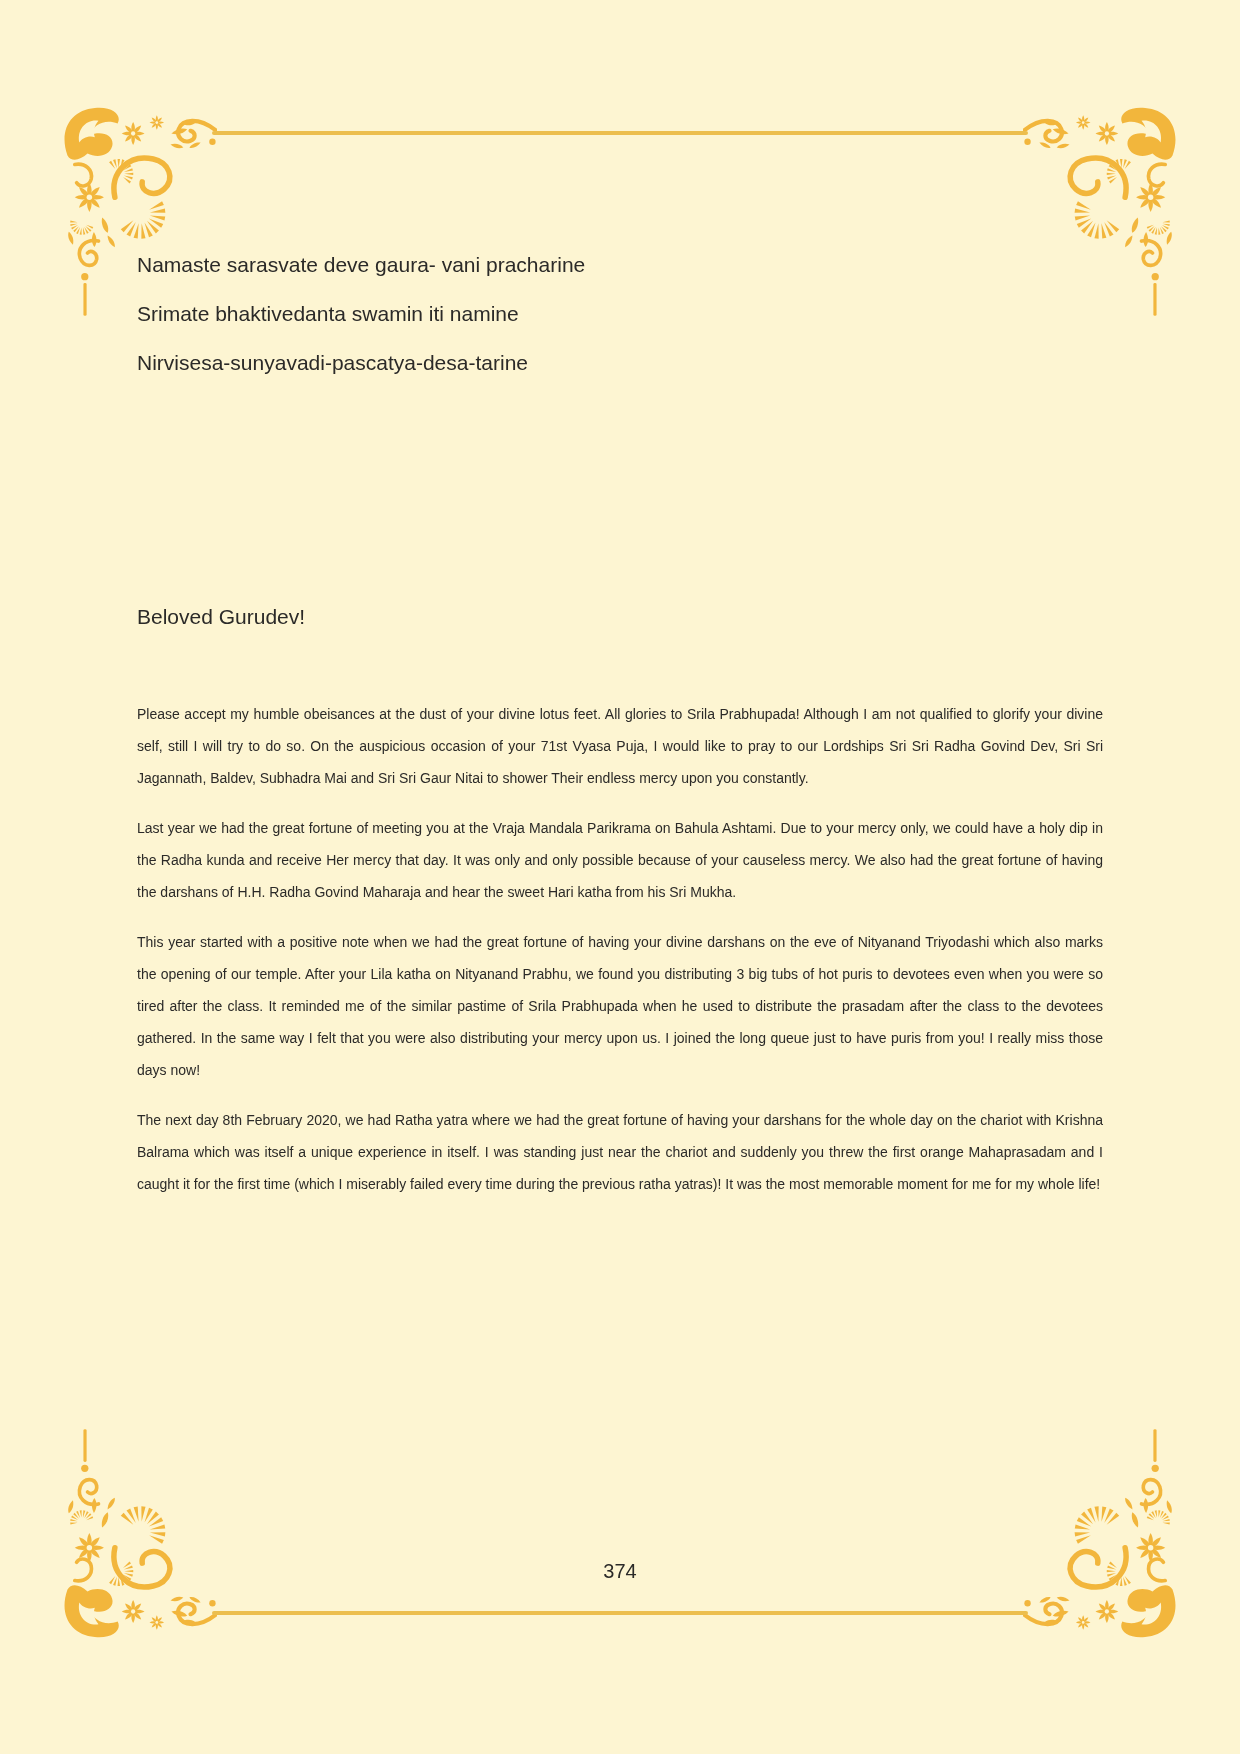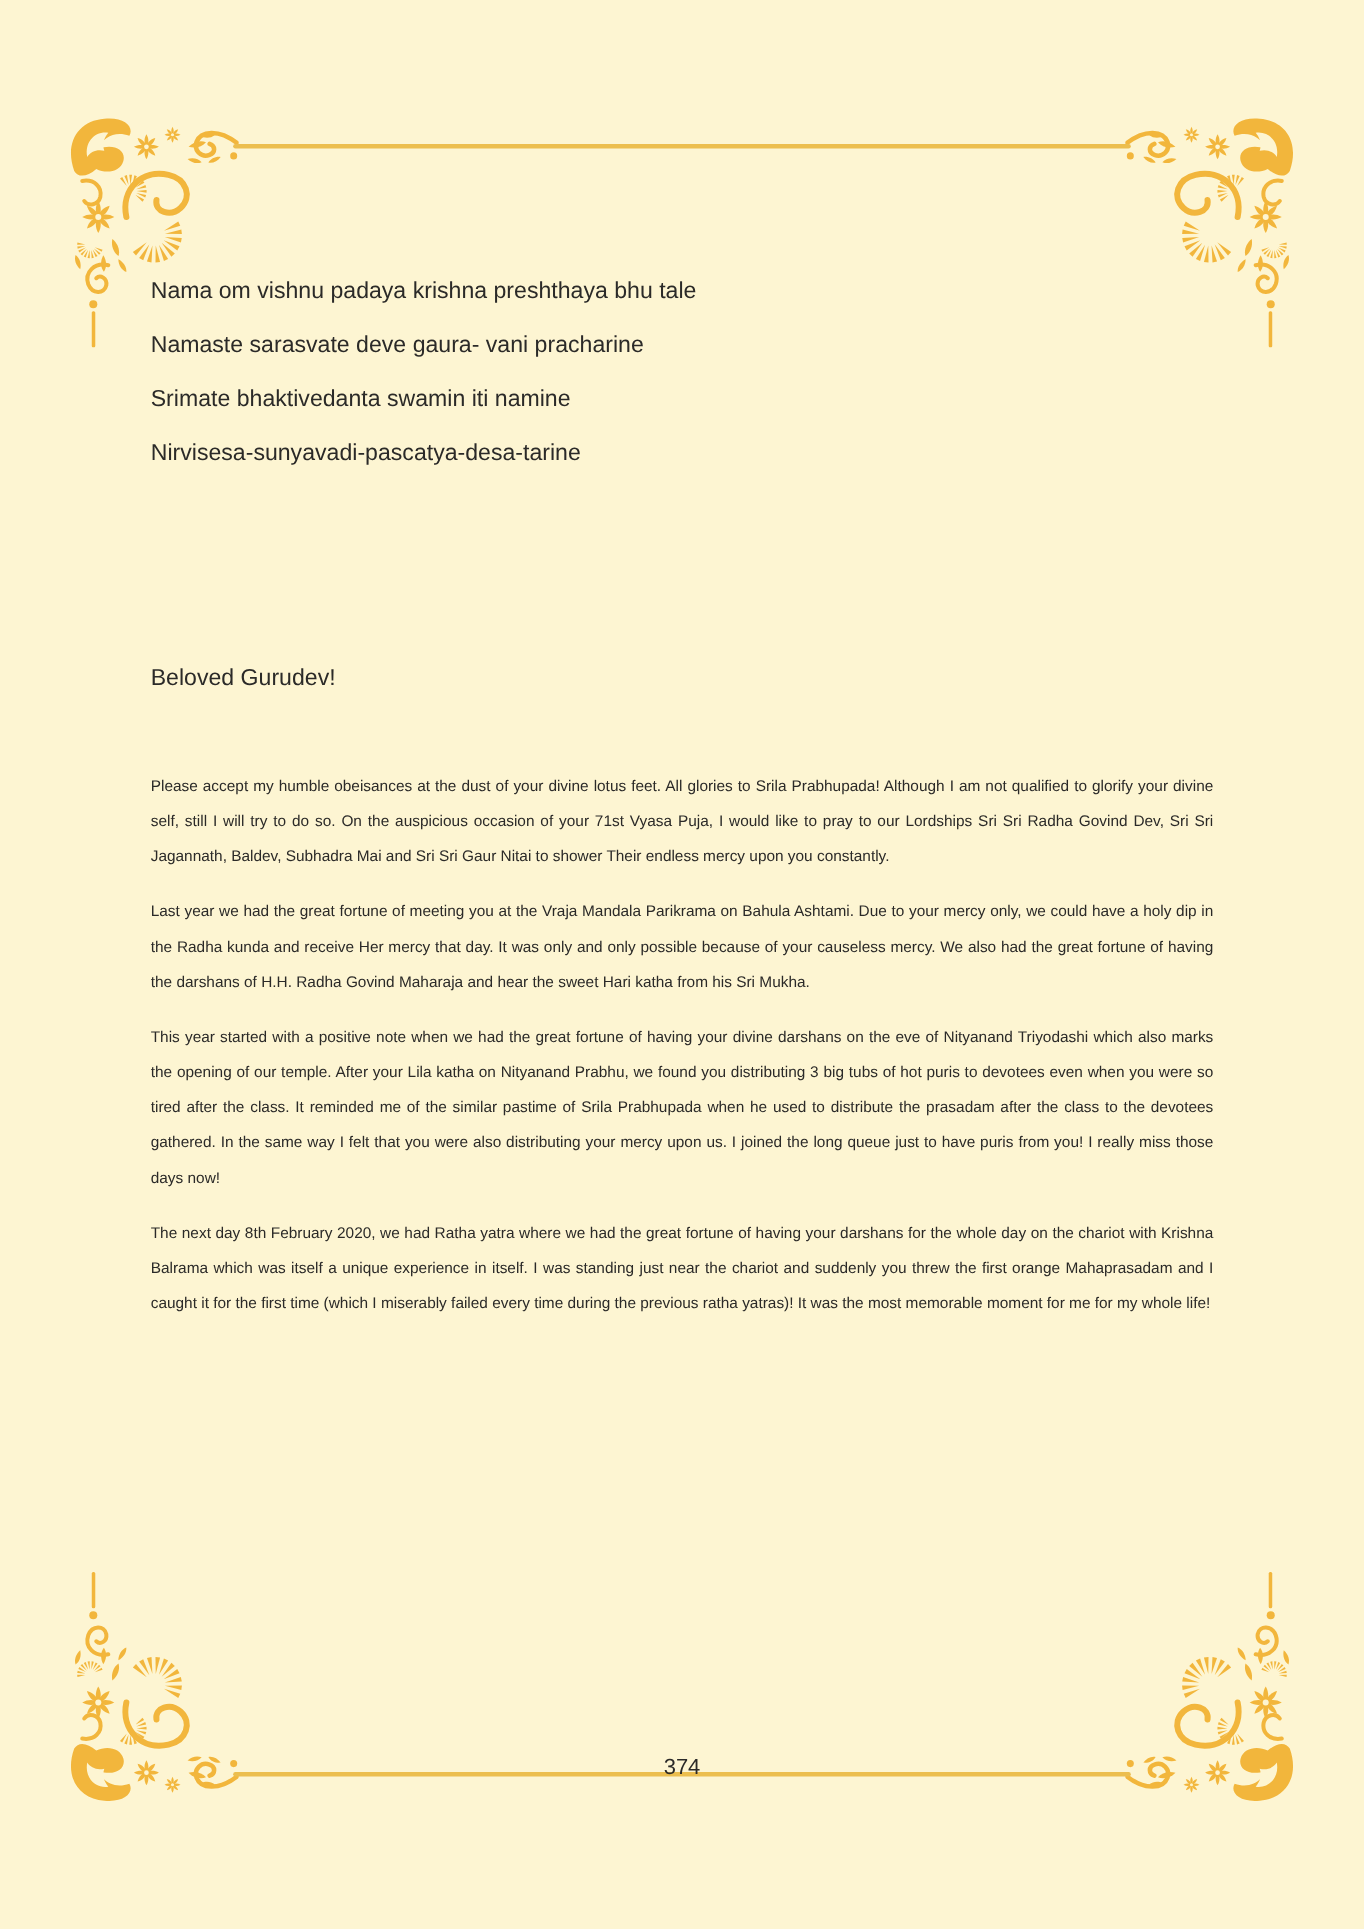--- a/index.html
+++ b/index.html
@@ -60,21 +60,21 @@
     width: 966px;
   }
   .letter-body p {
     font-size: 14px;
     line-height: 32px;
     text-align: justify;
     margin-bottom: 18px;
   }
   .page-number {
     position: absolute;
-    top: 1596px;
+    top: 1560px;
     left: 0;
     width: 100%;
     text-align: center;
     font-size: 20px;
   }
   .bgfill { fill: var(--bg); }
 </style>
 </head>
 <body>
 
@@ -150,21 +150,20 @@
     <use href="#flourish"></use>
   </svg>
 <svg class="corner corner-br" viewBox="0 0 170 230">
     <use href="#flourish"></use>
   </svg>
 
 <div class="rule rule-top"></div>
 <div class="rule rule-bottom"></div>
 
 <div class="prayers">
-  <div class="prayer-line">Nama om vishnu padaya krishna preshthaya bhu tale</div>
   <div class="prayer-line">Namaste sarasvate deve gaura- vani pracharine</div>
   <div class="prayer-line">Srimate bhaktivedanta swamin iti namine</div>
   <div class="prayer-line">Nirvisesa-sunyavadi-pascatya-desa-tarine</div>
 </div>
 
 <div class="salutation">Beloved Gurudev!</div>
 
 <div class="letter-body">
   <p>Please accept my humble obeisances at the dust of your divine lotus feet. All glories to Srila Prabhupada! Although I am not qualified to glorify your divine self, still I will try to do so. On the auspicious occasion of your 71st Vyasa Puja, I would like to pray to our Lordships Sri Sri Radha Govind Dev, Sri Sri Jagannath, Baldev, Subhadra Mai and Sri Sri Gaur Nitai to shower Their endless mercy upon you constantly.</p>
   <p>Last year we had the great fortune of meeting you at the Vraja Mandala Parikrama on Bahula Ashtami. Due to your mercy only, we could have a holy dip in the Radha kunda and receive Her mercy that day. It was only and only possible because of your causeless mercy. We also had the great fortune of having the darshans of H.H. Radha Govind Maharaja and hear the sweet Hari katha from his Sri Mukha.</p>

